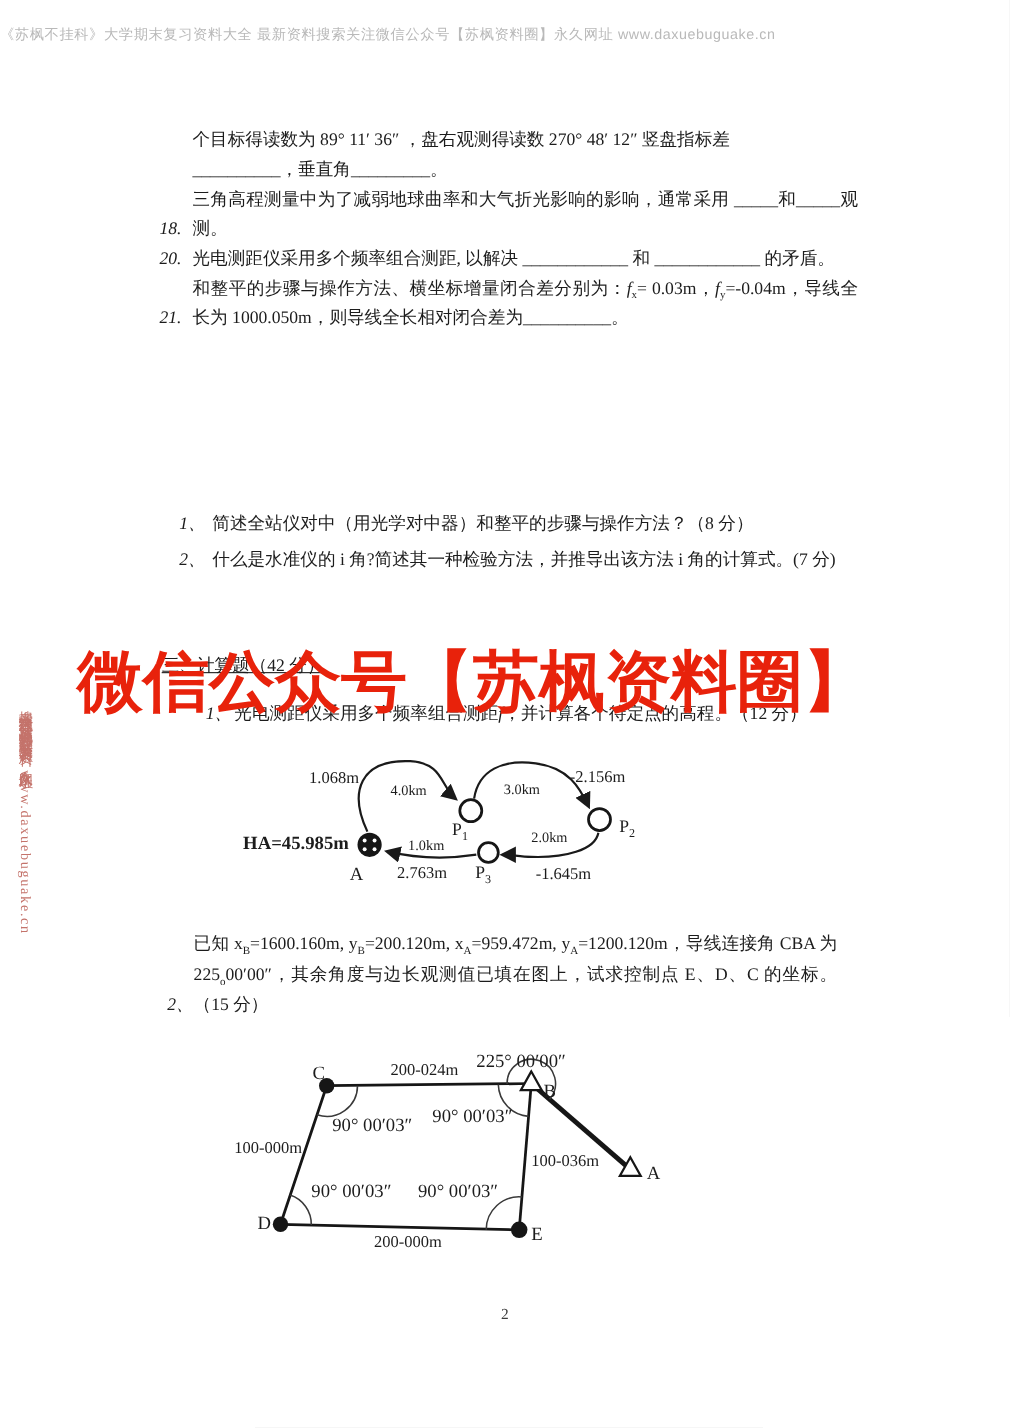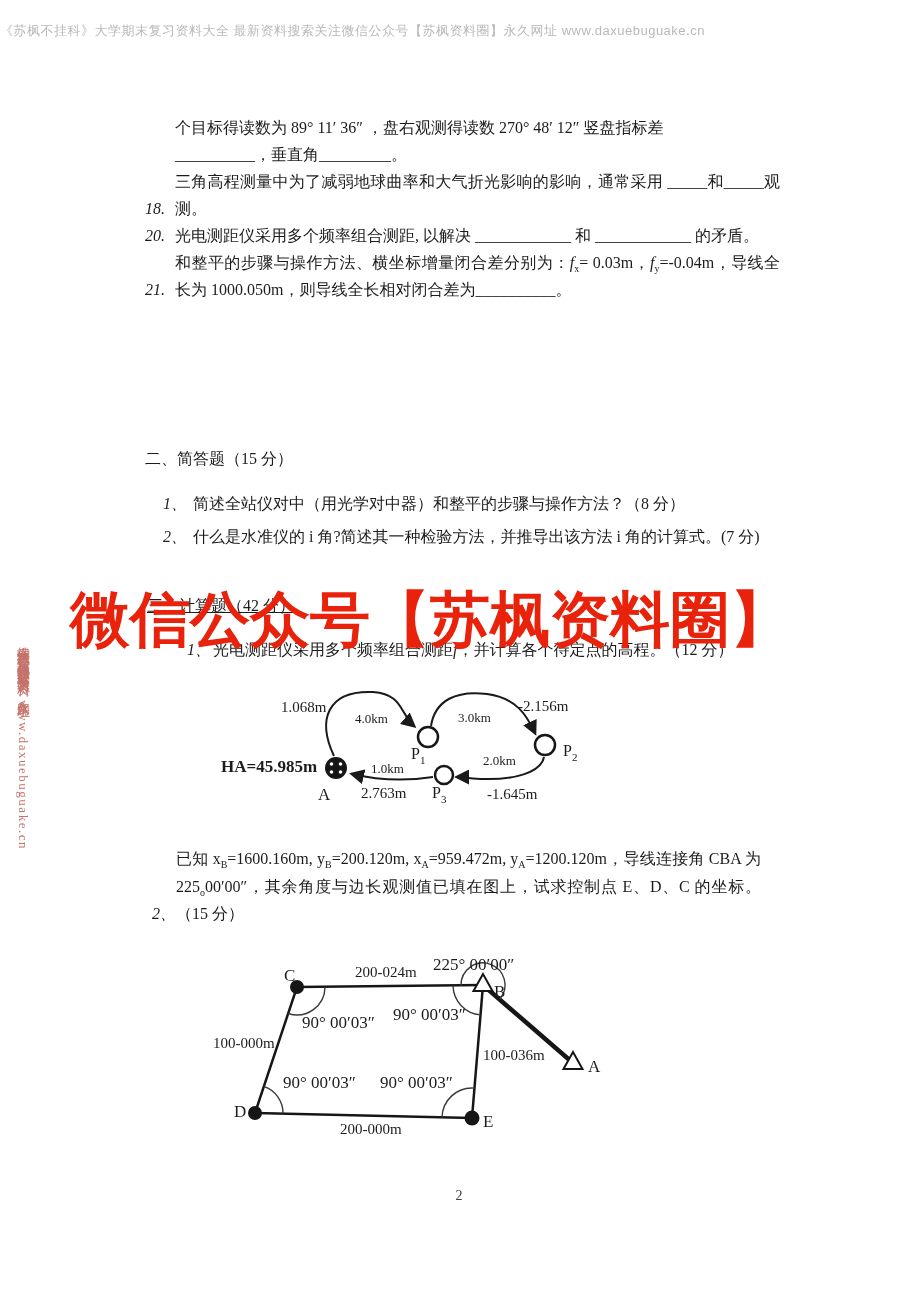--- a/index.html
+++ b/index.html
@@ -63,21 +63,20 @@
       <span class="qno">20.</span>
       <div class="qtext">光电测距仪采用多个频率组合测距, 以解决 ____________ 和 ____________ 的矛盾。</div>
     </div>
     <div class="qrow">
       <span class="qno">21.</span>
       <div class="qtext"><span>和整平的步骤与操作方法、横坐标增量闭合差分别为：</span><span class="it">f</span><sub>x</sub><span>= 0.03m，</span><span class="it">f</span><sub>y</sub><span>=-0.04m，导线全长为 1000.050m，则导线全长相对闭合差为__________。</span></div>
     </div>
   </div>
 
   <div class="block" id="sec2">
-    <div class="sec-title">二、简答题（15 分）</div>
     <div class="items">
       <div class="s2row qrow">
         <span class="qno">1、</span>
         <div class="qtext">简述全站仪对中（用光学对中器）和整平的步骤与操作方法？（8 分）</div>
       </div>
       <div class="s2row qrow">
         <span class="qno">2、</span>
         <div class="qtext">什么是水准仪的 i 角?简述其一种检验方法，并推导出该方法 i 角的计算式。(7 分)</div>
       </div>
     </div>

